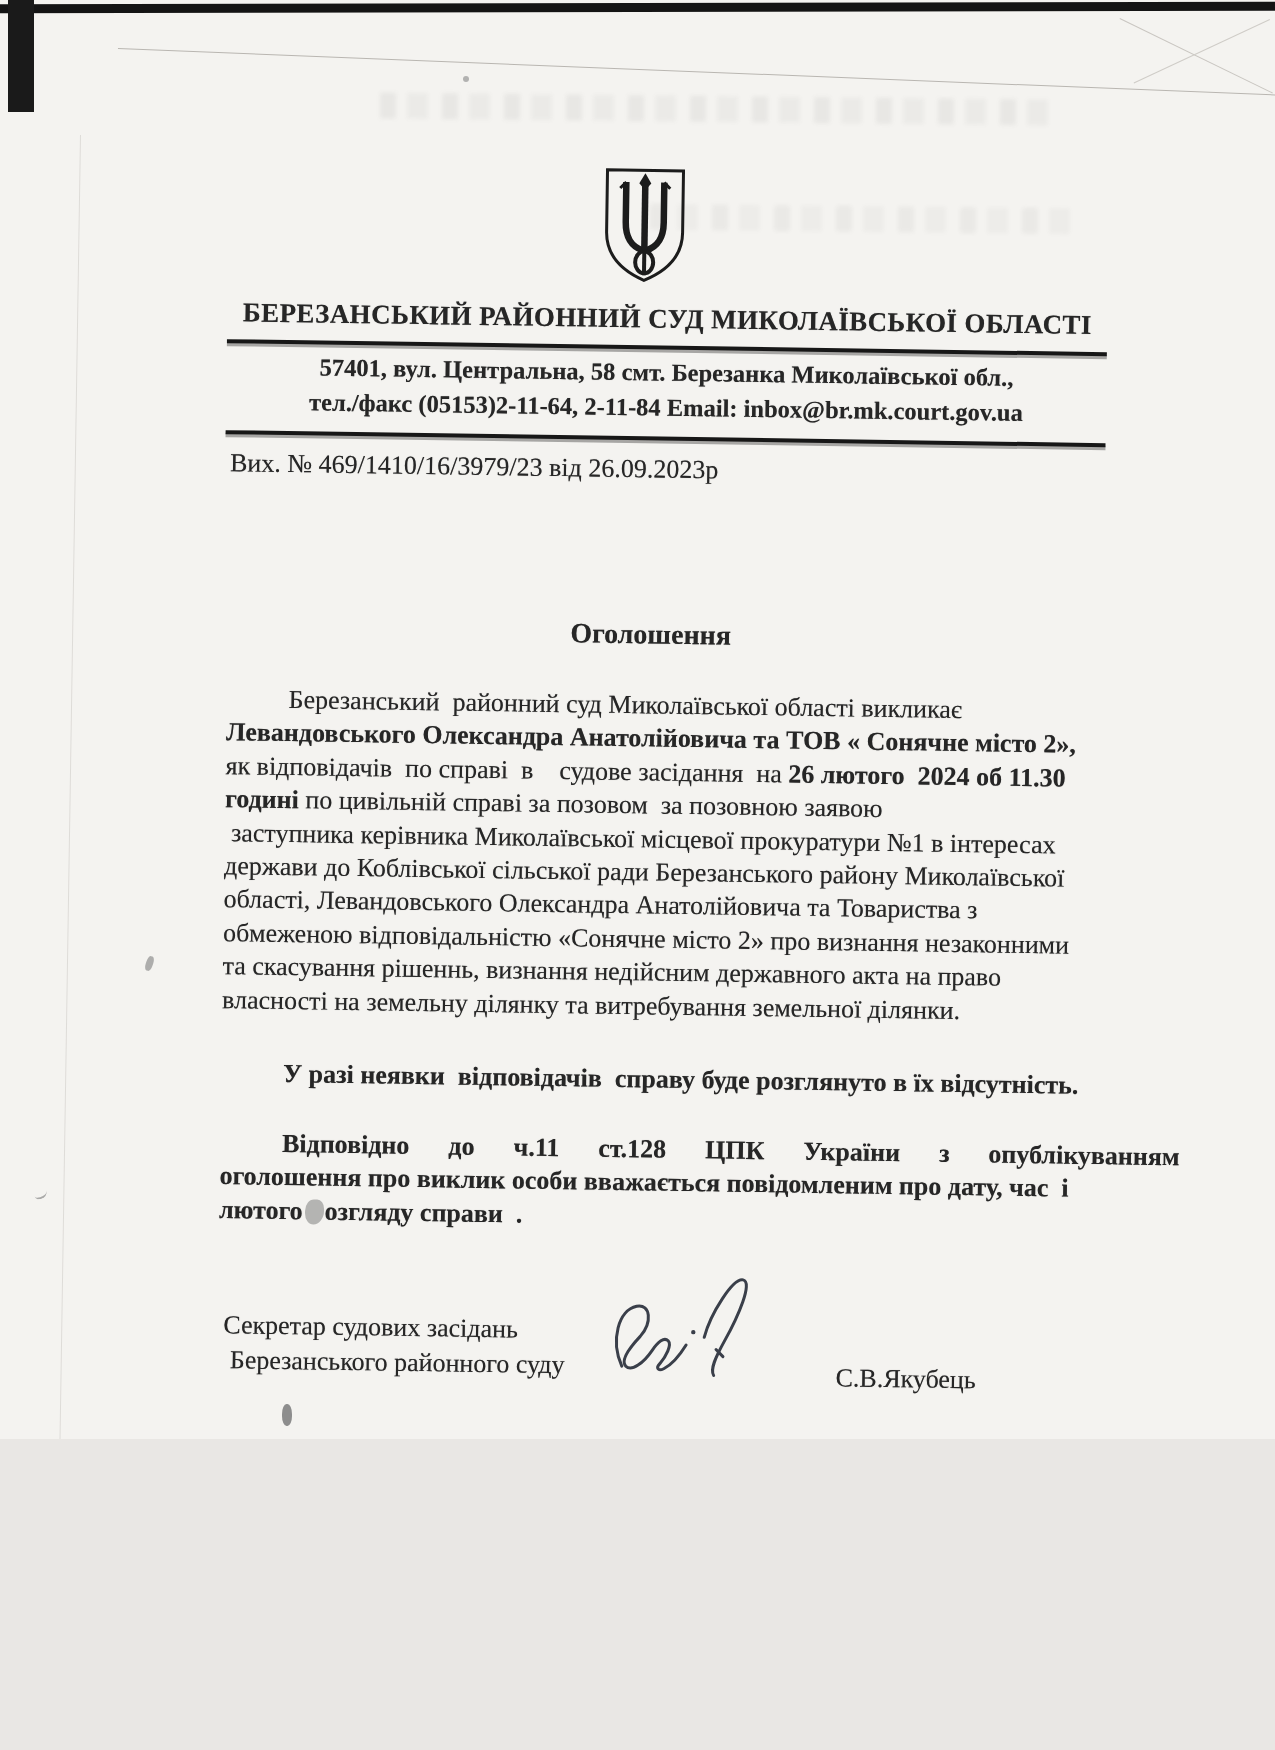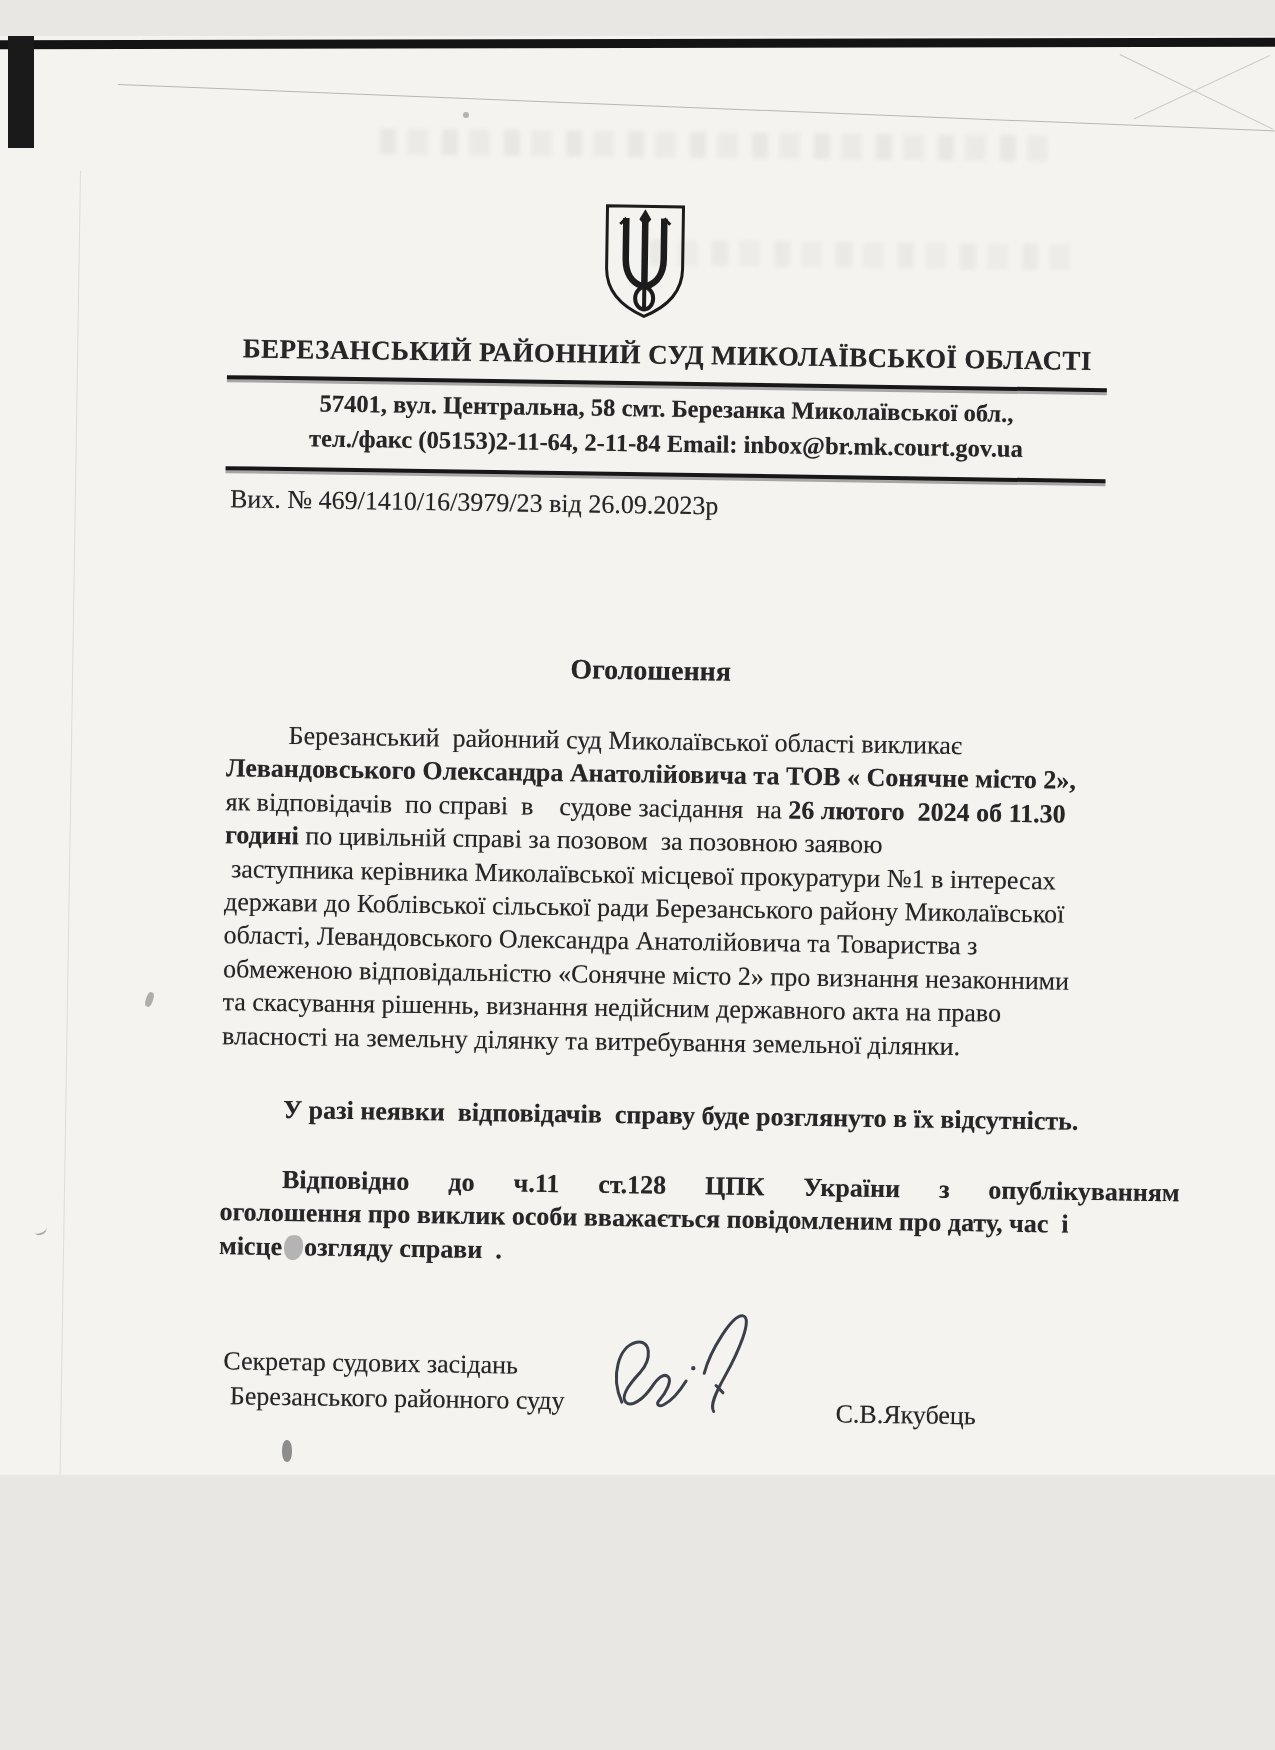--- a/index.html
+++ b/index.html
@@ -4,21 +4,21 @@
 <style>
   html,body { margin:0; padding:0; }
   body {
     width:1275px; height:1750px;
     background:#e9e7e4;
     font-family:"Liberation Serif","DejaVu Serif",serif;
     overflow:hidden;
   }
   .page {
     position:relative; width:1275px; height:1439px;
-    background:#f4f3f0; overflow:hidden; color:#262626;margin-top:36px;
+    background:#f4f3f0; overflow:hidden; color:#262626;
   }
   
   .bar-top { position:absolute; left:0; top:3px; width:1275px; height:9px;
              background:#141414; transform:rotate(-0.12deg); }
   .bar-left { position:absolute; left:8px; top:0; width:26px; height:112px;
               background:#1a1a1a; }
   .paper-edge-top { position:absolute; left:118px; top:48px; width:1160px; height:1px;
                     background:#b9b6b1; transform:rotate(2.3deg); transform-origin:0 0; }
   .paper-edge-left { position:absolute; left:80px; top:135px; width:1px; height:1620px;
                      background:#dedcd8; transform:rotate(0.9deg); transform-origin:0 0; }
@@ -132,21 +132,21 @@
       <div class="pl">власності на земельну ділянку та витребування земельної ділянки.</div>
     </div>
 
     <div class="p2">
       <div class="pl b indent">У разі неявки  відповідачів  справу буде розглянуто в їх відсутність.</div>
     </div>
 
     <div class="p3">
       <div class="pl b indent wide">Відповідно  до  ч.11  ст.128  ЦПК  України  з  опублікуванням</div>
       <div class="pl b">оголошення про виклик особи вважається повідомленим про дату, час  і</div>
-      <div class="pl b"><span>місце</span><span class="smudge"></span><span>озгляду справи  .</span></div>
+      <div class="pl b"><span>лютого</span><span class="smudge"></span><span>озгляду справи  .</span></div>
     </div>
 
     <div class="line sig-label1">Секретар судових засідань</div>
     <div class="line sig-label2">Березанського районного суду</div>
     <div class="signature">
       <svg width="175" height="135" viewBox="0 0 175 135">
         <path d="M30 98 C18 72 26 42 44 38 C58 35 60 54 48 68 C38 79 28 92 34 98 C40 104 52 94 60 82 C66 73 72 68 76 72 C80 76 74 88 68 95 C64 99 66 103 72 100 C80 96 88 86 94 76" fill="none" stroke="#3a3f4a" stroke-width="3" stroke-linecap="round"></path>
         <path d="M112 68 C118 44 140 8 150 10 C160 12 146 46 132 72 C124 87 118 100 122 106" fill="none" stroke="#3a3f4a" stroke-width="3" stroke-linecap="round"></path>
         <path d="M124 80 L131 87" stroke="#3a3f4a" stroke-width="3" stroke-linecap="round"></path>
         <circle cx="101" cy="63" r="2.2" fill="#3a3f4a"></circle>

